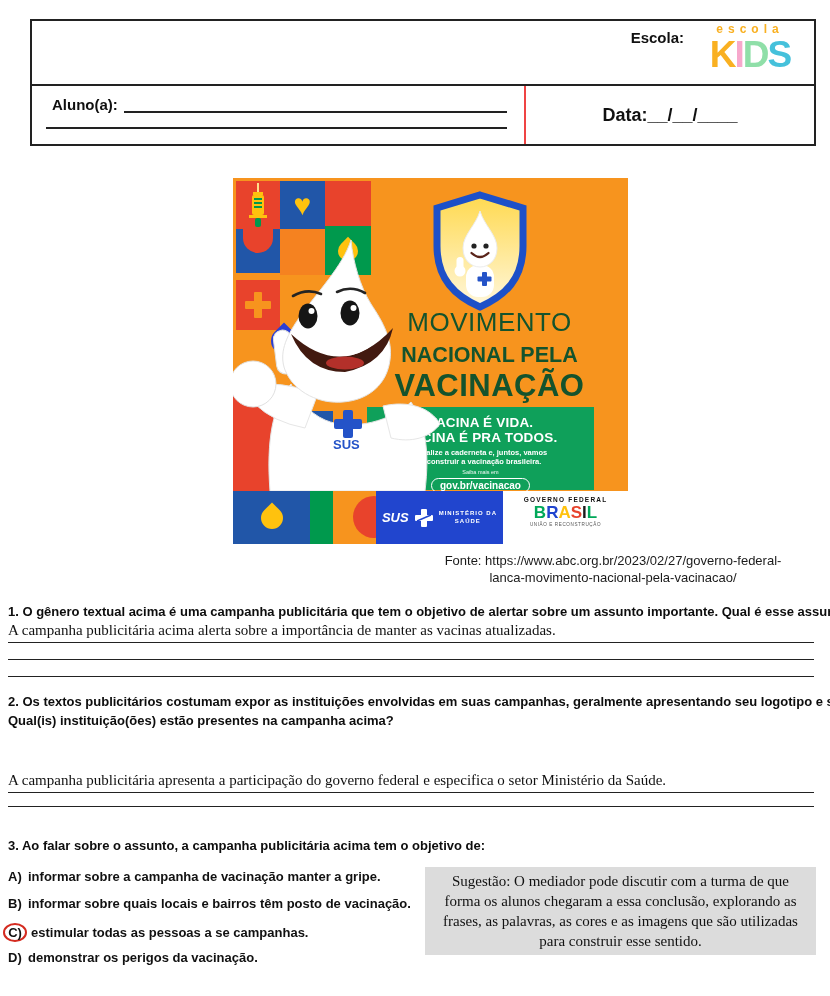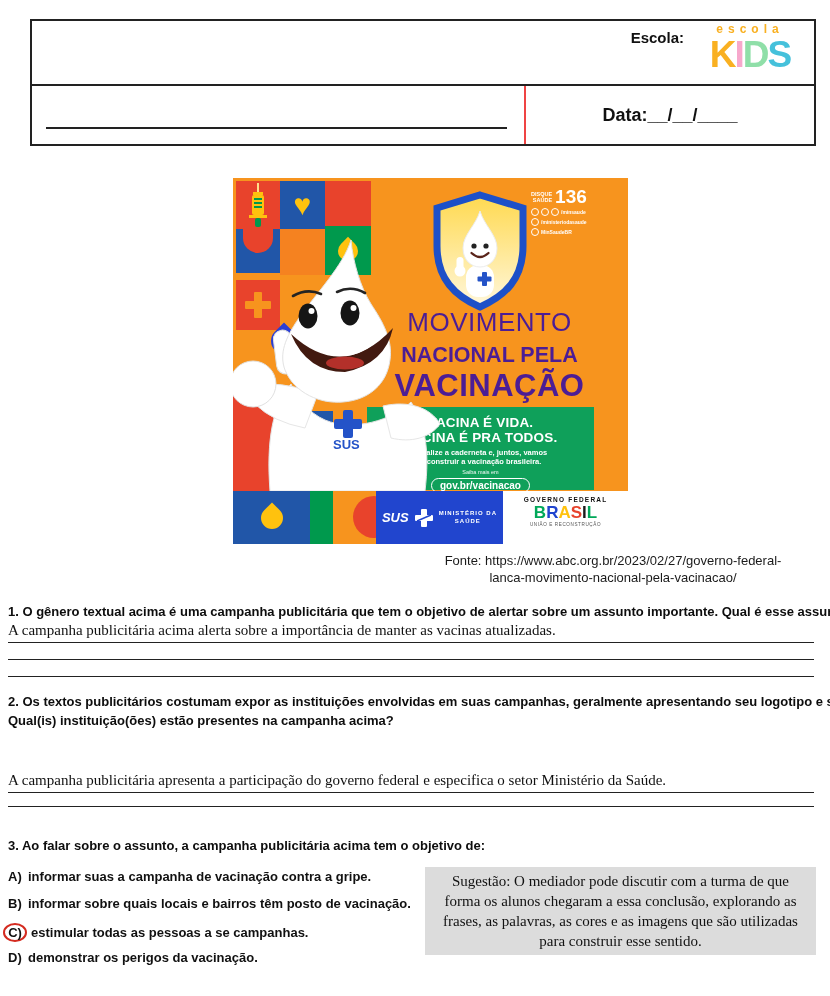--- a/index.html
+++ b/index.html
@@ -32,21 +32,21 @@
   .heart{font-size:30px;color:#FFC20E;line-height:1;}
   .arch{position:absolute;background:#E8432C;border-radius:0 0 16px 16px;}
   .redcirc{position:absolute;background:#E8432C;border-radius:50%;}
   .disque{position:absolute;left:298px;top:10px;width:92px;color:#fff;z-index:2;}
   .dq-row{display:flex;align-items:center;}
   .dq-lbl{font-size:5.5px;font-weight:bold;line-height:6px;text-align:right;margin-right:3px;}
   .dq-num{font-size:19px;font-weight:800;line-height:18px;}
   .soc{display:flex;align-items:center;gap:2px;margin-top:2px;}
   .soc i{width:6px;height:6px;border:1px solid #fff;border-radius:50%;display:inline-block;}
   .soc b{font-size:5px;font-weight:bold;}
-  .ptitle{position:absolute;left:150px;top:131px;width:213px;text-align:center;color:#4c1d95;z-index:2;line-height:1;}
+  .ptitle{position:absolute;left:150px;top:131px;width:213px;text-align:center;color:#14532d;z-index:2;line-height:1;}
   .pt1{font-size:26px;font-weight:400;letter-spacing:.5px;}
   .pt2{font-size:21.5px;font-weight:700;margin-top:10px;}
   .pt3{font-size:31px;font-weight:800;letter-spacing:.5px;margin-top:3px;}
   .gbox{position:absolute;left:134px;top:229px;width:227px;height:83px;background:#0FA05A;color:#fff;
         text-align:center;z-index:2;box-sizing:border-box;padding-top:8px;}
   .gb-h{font-size:13.5px;font-weight:800;line-height:15px;letter-spacing:.2px;}
   .gb-s{font-size:7.5px;line-height:9px;font-weight:bold;}
   .gb-s1{margin-top:3px;}
   .gb-saiba{font-size:5.5px;margin-top:3px;opacity:.95;}
   .gb-pill{display:inline-block;border:1px solid #fff;border-radius:8px;padding:0 8px;
@@ -94,20 +94,24 @@
       <span class="hlbl">Professor(a):</span>
       <span class="hline"></span>
     </div>
     <div class="logo">
       <span class="lg-escola">escola</span>
       <span class="lg-kids"><span class="k0">K</span><span class="k1">I</span><span class="k2">D</span><span class="k3">S</span></span>
     </div>
   </div>
 
   <div class="hbox hbox2">
+    <div class="hrow" style="left:20px;top:7px;width:455px;">
+      <span class="hlbl">Aluno(a):</span>
+      <span class="hline"></span>
+    </div>
     <div class="wline" style="left:14px;top:41px;width:461px;"></div>
     <div class="cellR">
       <span>Data:__/__/____</span>
     </div>
   </div>
 
   <div class="abs poster">
 
     <div class="tile c-red" style="left:3px;top:3px;width:44px;height:48px;">
       <svg width="26" height="44" viewBox="0 0 26 44">
@@ -139,43 +143,20 @@
     </div>
     <div class="tile c-red" style="left:0px;top:207px;width:47px;height:106px;"></div>
     <div class="tile c-blue" style="left:47px;top:233px;width:53px;height:44px;">
       <svg width="26" height="26" viewBox="0 0 30 30">
         <rect x="11" y="2" width="8" height="26" rx="1" fill="#F7941E"></rect>
         <rect x="2" y="11" width="26" height="8" rx="1" fill="#F7941E"></rect>
       </svg>
     </div>
     <span class="drop-blue" style="left:38px;top:150px;width:26px;height:26px;"></span>
 
-    <div class="disque">
-      <div class="dq-row">
-        <span class="dq-lbl">
-          <span>DISQUE</span><br>
-          <span>SAÚDE</span>
-        </span>
-        <span class="dq-num">136</span>
-      </div>
-      <div class="soc">
-        <i></i>
-          <i></i>
-          <i></i>
-        <b>/minsaude</b>
-      </div>
-      <div class="soc">
-        <i></i>
-        <b>/ministeriodasaude</b>
-      </div>
-      <div class="soc">
-        <i></i>
-        <b>MinSaudeBR</b>
-      </div>
-    </div>
 
     <svg class="shield" width="100" height="122" viewBox="0 0 100 122">
       <defs>
         <linearGradient id="shg" x1="0" y1="0" x2="0" y2="1">
           <stop offset="0" stop-color="#FFD94F"></stop>
             <stop offset="1" stop-color="#FFF7DC"></stop>
         </linearGradient>
       </defs>
       <path d="M50 4 L93 17 V55 C93 88 75 105 50 116 C25 105 7 88 7 55 V17 Z" fill="url(#shg)" stroke="#1D50C8" stroke-width="7"></path>
       <g>
@@ -276,21 +257,21 @@
 
   <div class="abs q" style="left:8px;top:694px;">2. Os textos publicitários costumam expor as instituições envolvidas em suas campanhas, geralmente apresentando seu logotipo e seu nome.</div>
   <div class="abs q" style="left:8px;top:713px;">Qual(is) instituição(ões) estão presentes na campanha acima?</div>
   <div class="abs serif ansline" style="left:8px;top:772px;width:806px;">A campanha publicitária apresenta a participação do governo federal e especifica o setor Ministério da Saúde.</div>
   <div class="abs blank" style="left:8px;top:806px;width:806px;"></div>
 
   <div class="abs q" style="left:8px;top:838px;">3. Ao falar sobre o assunto, a campanha publicitária acima tem o objetivo de:</div>
 
   <div class="abs opt" style="top:869px;">
     <span class="lt">A)</span>
-    <span>informar suas a campanha de vacinação contra a gripe.</span>
+    <span>informar sobre a campanha de vacinação manter a gripe.</span>
   </div>
   <div class="abs opt" style="top:896px;">
     <span class="lt">B)</span>
     <span>informar sobre quais locais e bairros têm posto de vacinação.</span>
   </div>
   <div class="abs opt" style="top:923px;">
     <span class="lt circled">C)</span>
     <span>estimular todas as pessoas a se campanhas.</span>
   </div>
   <div class="abs opt" style="top:950px;">

